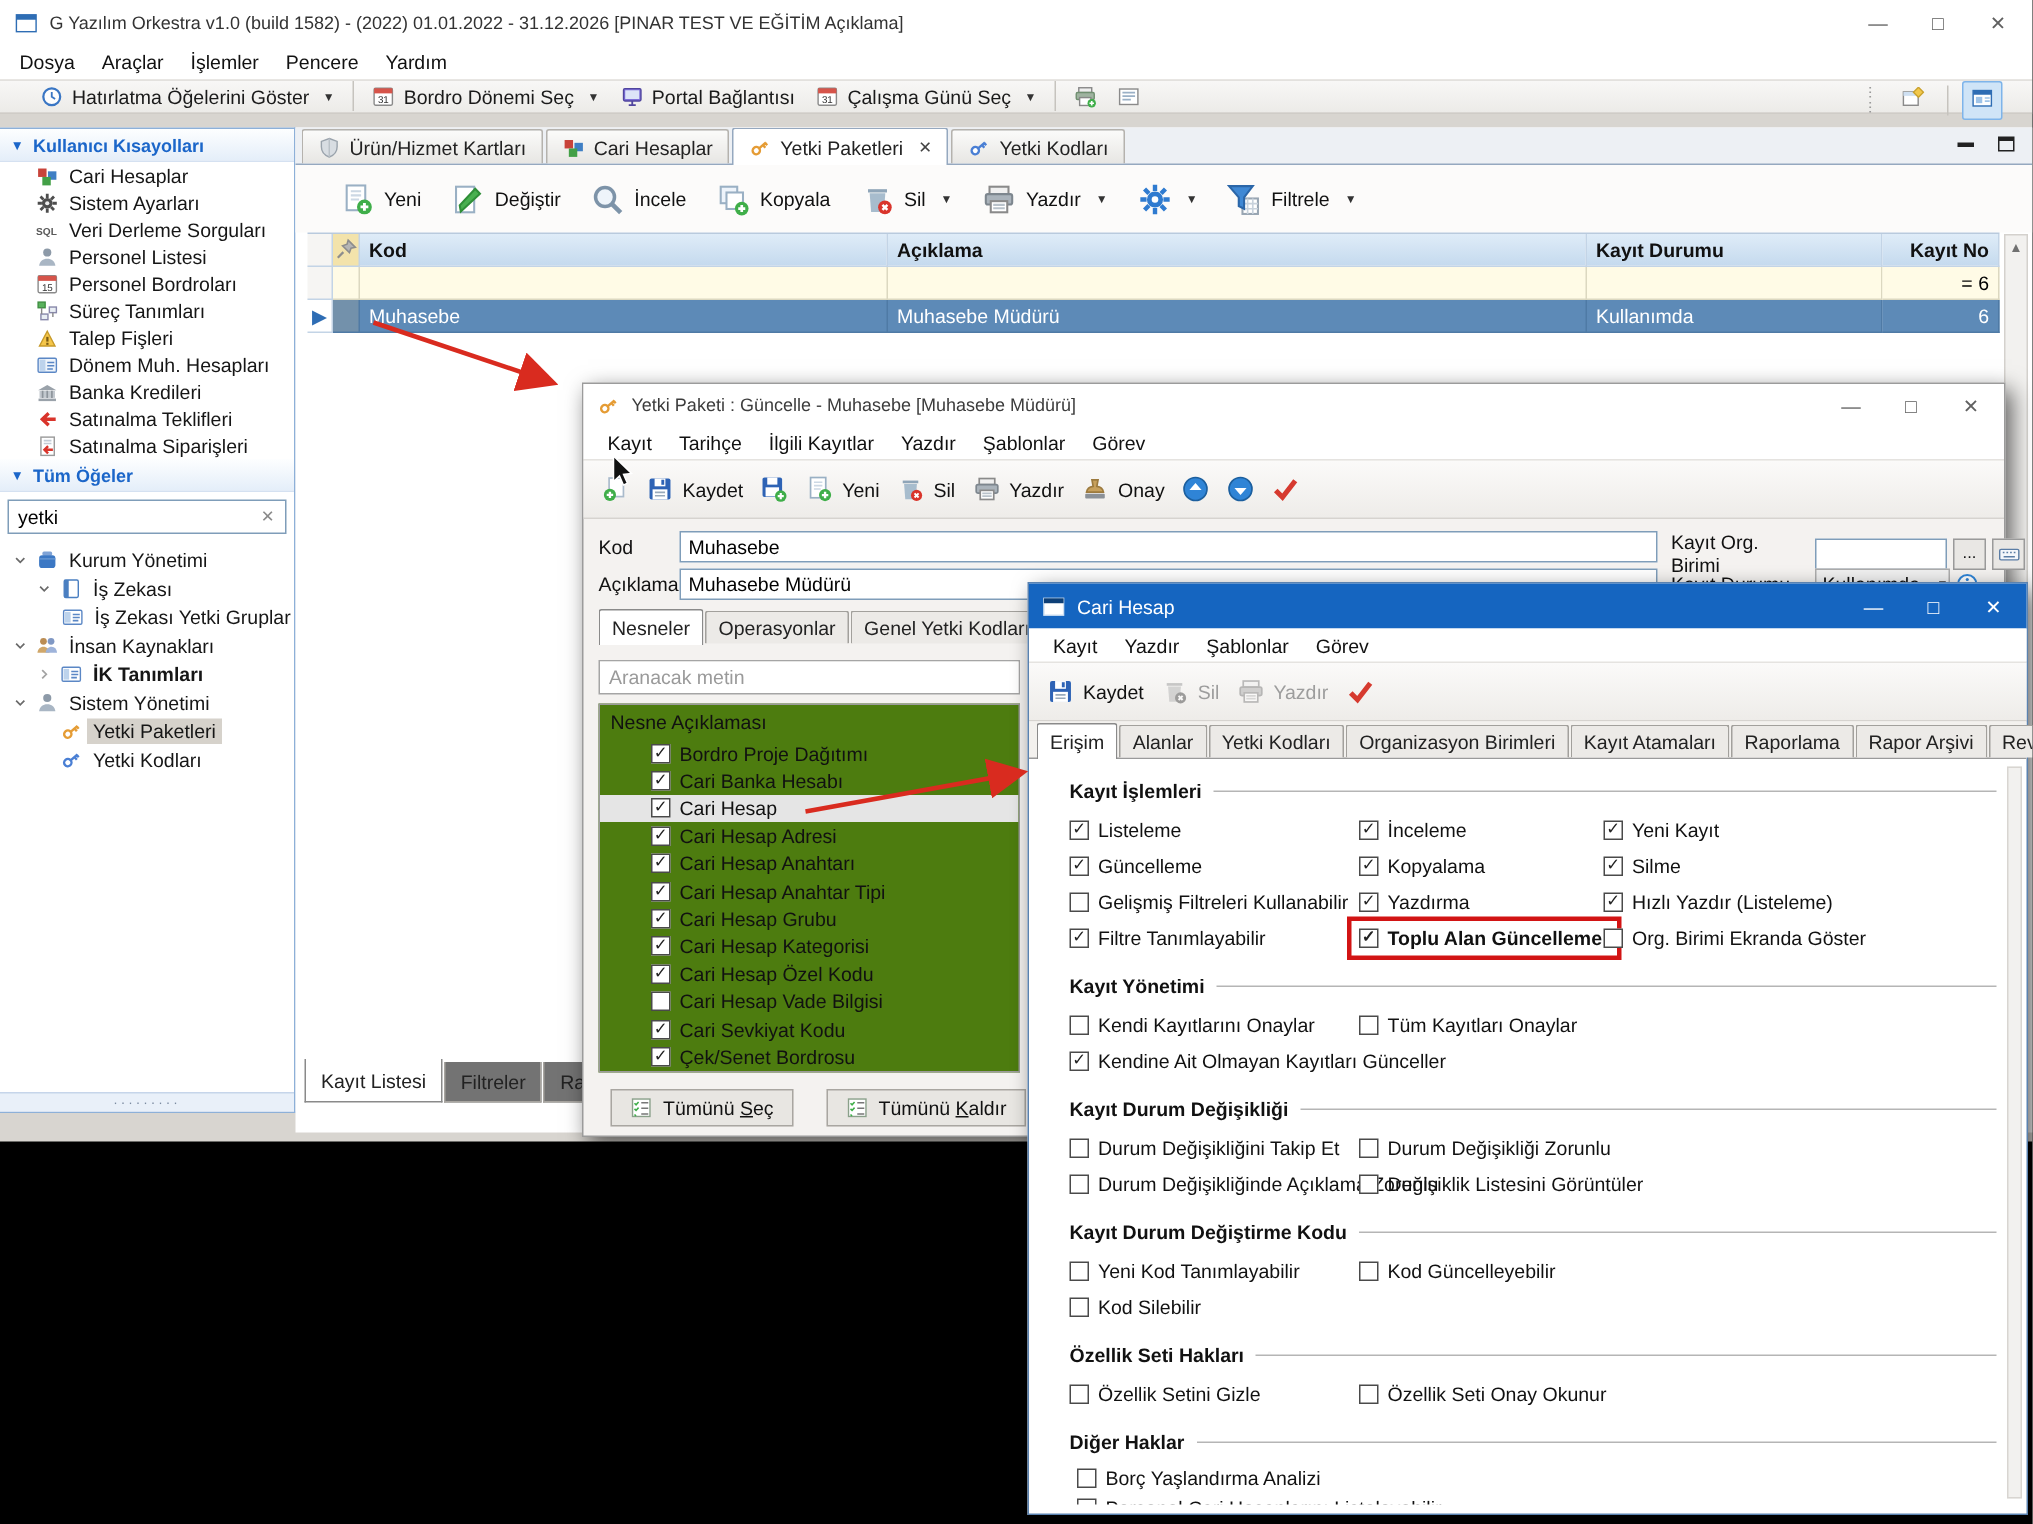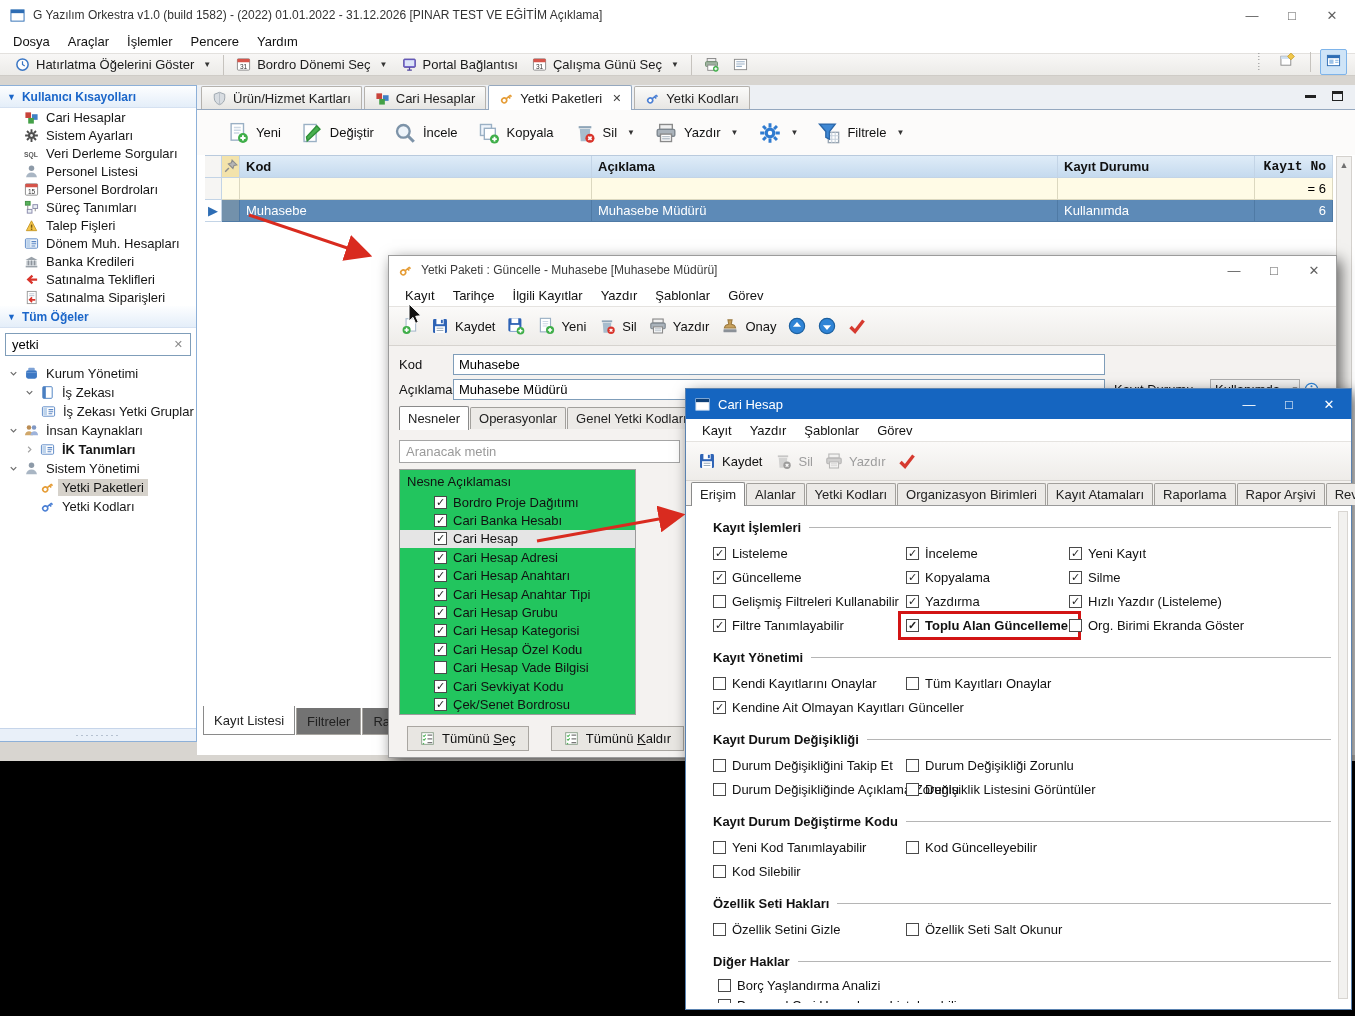--- a/index.html
+++ b/index.html
@@ -15,21 +15,21 @@
   .ic.mid svg{width:18px;height:18px}
 
   
   .mainwin{position:absolute;left:0;top:0;width:1355px;height:761px;background:#d8d5d0;z-index:1}
   .titlebar{height:30px;background:#fff;display:flex;align-items:center;gap:8px;padding:0 10px}
   .titlebar .title{font-size:12px;color:#333;flex:1;white-space:nowrap;overflow:hidden}
   .wbtns{display:flex;gap:26px;color:#606060;font-size:13px;padding-right:6px}
   .wbtn{width:14px;text-align:center}
   .menubar{height:23px;background:#fff;display:flex;align-items:center;padding-left:4px;font-size:13px;color:#111}
   .menu-item{padding:2px 9px}
-  .apptoolbar{height:23px;background:linear-gradient(#f8f7f6,#ecebe8);border-top:1px solid #e3e1de;border-bottom:1px solid #cfccc7;display:flex;align-items:flex-end;padding:0 8px;font-size:13px;color:#1a1a1a}
+  .apptoolbar{height:23px;background:linear-gradient(#f8f7f6,#ecebe8);border-top:1px solid #e3e1de;border-bottom:1px solid #cfccc7;display:flex;align-items:flex-start;padding:0 20px;font-size:13px;color:#1a1a1a}
   .tbtn{display:flex;align-items:center;gap:6px;padding:3px 7px}
   .dd{font-size:8px;color:#333;margin-left:3px}
   .vsep{width:1px;height:20px;background:#c6c3be;margin:0 5px}
   .tb-right{margin-left:auto;display:flex;align-items:center;gap:4px}
   .grip{color:#9a9a9a;font-size:9px;letter-spacing:1px;writing-mode:vertical-rl;margin-right:6px}
   .tb-win{padding:3px 5px;border:1px solid transparent;border-radius:2px}
   .tb-win.on{background:#cfe4f7;border-color:#7eb4ea}
 
   
   .sidebar{position:absolute;left:0;top:85px;width:197px;height:657px;background:#fff;border:1px solid #8db0d8;border-left:none}
@@ -92,21 +92,21 @@
   .f-row{position:absolute;display:flex;align-items:center;font-size:13px;color:#111}
   .f-row input{height:21px;border:1px solid #7f9db9;font-size:13px;padding:0 5px;font-family:inherit;background:#fff}
   .mini-btn{height:21px;border:1px solid #9a9a9a;background:#e9e7e4;font-size:11px;display:inline-flex;align-items:center;justify-content:center}
   .combo{height:21px;border:1px solid #adadad;background:#f0f0f0;display:inline-flex;align-items:center;font-size:13px;padding:0 4px;gap:8px}
   .tabs-sm{position:absolute;display:flex;align-items:flex-end;gap:1px}
   .stab{height:22px;display:flex;align-items:center;padding:0 8px;font-size:13px;background:#eceae7;border:1px solid #a2a09c;border-bottom:none;border-radius:2px 2px 0 0;color:#222;white-space:nowrap}
   .stab.active{background:#fff;height:24px;margin-bottom:-1px;border-color:#8a8a8a}
   .srch{position:absolute;left:10px;top:184px;width:281px;height:23px;border:1px solid #a5a5a5;background:#fff}
   .srch input{width:100%;height:100%;border:0;outline:0;padding:0 6px;font-size:13px;font-family:inherit;color:#111}
   .srch input::placeholder{color:#9a9a9a}
-  .objlist{position:absolute;left:10px;top:213px;width:237px;height:246px;border:1px solid #9b9b9b;background:#22c55e;overflow:hidden;font-size:13px}
+  .objlist{position:absolute;left:10px;top:213px;width:281px;height:246px;border:1px solid #9b9b9b;background:#4d7c0f;overflow:hidden;font-size:13px}
   .objlist .hd{padding:4px 7px;color:#111}
   .obj-row{height:18.4px;display:flex;align-items:center;gap:6px;padding-left:34px;color:#111;white-space:nowrap}
   .obj-row.hl{background:#e5e5e5}
   .cb{width:13px;height:13px;border:1px solid #4a4a4a;background:#fff;display:inline-flex;align-items:center;justify-content:center;font-size:11px;line-height:1;color:#222;flex:none}
   .d1btns{position:absolute;left:18px;top:470px;display:flex;gap:22px}
   .gbtn{height:25px;padding:0 12px;background:#e8e6e2;border:1px solid #a9a6a1;display:flex;align-items:center;gap:7px;font-size:13px;color:#111}
 
   #dlg2{left:685px;top:388px;width:667px;height:622px;z-index:20;background:#fff;border:1px solid #58импort}
   #dlg2{border:1px solid #5a82b0}
   #dlg2 .dtitle{height:30px;background:var(--title-blue);color:#fff;font-size:13px}
@@ -613,21 +613,21 @@
             <div class="gcell ind" style="width: 17px;"></div>
             <div class="gcell pinc" style="width: 18px;">
               <svg viewBox="0 0 16 16">
                 <path d="M9.5 2l4.5 4.5-2.7.5-1 2.8L6 5.5l2.8-1z" fill="#b5b5b5" stroke="#8d8d8d"></path>
                 <path d="M6.5 9.5L3 13" stroke="#8d8d8d" stroke-width="1.4"></path>
               </svg>
             </div>
             <div class="gcell" style="width: 352px;">Kod</div>
             <div class="gcell" style="width: 466px;">Açıklama</div>
             <div class="gcell" style="width: 197px;">Kayıt Durumu</div>
-            <div class="gcell num" style="width: 78px; font-family: Liberation Mono, monospace;">Kayıt No</div>
+            <div class="gcell num" style="width: 78px;">Kayıt No</div>
           </div>
           <div class="grow filter">
             <div class="gcell ind" style="width: 17px;"></div>
             <div class="gcell pinc" style="width: 18px;"></div>
             <div class="gcell" style="width: 352px;"></div>
             <div class="gcell" style="width: 466px;"></div>
             <div class="gcell" style="width: 197px;"></div>
             <div class="gcell num" style="width: 78px;">= 6</div>
           </div>
           <div class="grow data">
@@ -775,20 +775,33 @@
       </div>
 
     <div class="f-row" style="left:10px;top:98px">
       <span style="width:54px">Kod</span>
       <input style="width: 652px;" value="Muhasebe">
     </div>
     <div class="f-row" style="left:10px;top:123px">
       <span style="width:54px">Açıklama</span>
       <input style="width: 652px;" value="Muhasebe Müdürü">
     </div>
+    <div class="f-row" style="left:725px;top:98px;gap:4px">
+      <span style="width:92px">Kayıt Org. Birimi</span>
+      <input style="width: 88px;">
+      <span class="mini-btn" style="width:22px">...</span>
+      <span class="mini-btn" style="width:22px">
+          <span class="ic">
+            <svg viewBox="0 0 16 16">
+              <rect x="1.2" y="4.5" width="13.6" height="7.5" rx="1" fill="#f4f7fb" stroke="#5b7da5"></rect>
+              <path d="M3.4 6.8h1.2M6 6.8h1.2M8.6 6.8h1.2M11.2 6.8h1.2M4 9.8h8" stroke="#5b7da5" stroke-width="1.1"></path>
+            </svg>
+          </span>
+        </span>
+    </div>
     <div class="f-row" style="left:725px;top:123px;gap:4px">
       <span style="width:92px">Kayıt Durumu</span>
       <span class="combo" style="width:90px">
           <span>Kullanımda</span>
           <span class="dd">▼</span>
         </span>
       <span class="ic">
           <svg viewBox="0 0 16 16">
             <circle cx="8" cy="8" r="6.6" fill="#fff" stroke="#2f84d6" stroke-width="1.4"></circle>
             <rect x="7.2" y="6.8" width="1.7" height="5" fill="#2f84d6"></rect>
@@ -1130,21 +1143,21 @@
         <div class="sect-rows">
           <div class="cell">
             <span class="cbitem">
               <span class="cb"></span>
               <span>Özellik Setini Gizle</span>
             </span>
           </div>
           <div class="cell">
             <span class="cbitem">
               <span class="cb"></span>
-              <span>Özellik Seti Salt Okunur</span>
+              <span>Özellik Seti Onay Okunur</span>
             </span>
           </div>
           <div class="cell"></div>
         </div>
         <div class="sect-h">
           <span>Diğer Haklar</span>
           <span class="ln"></span>
         </div>
         <div class="sect-rows dense">
           <div class="cell">

